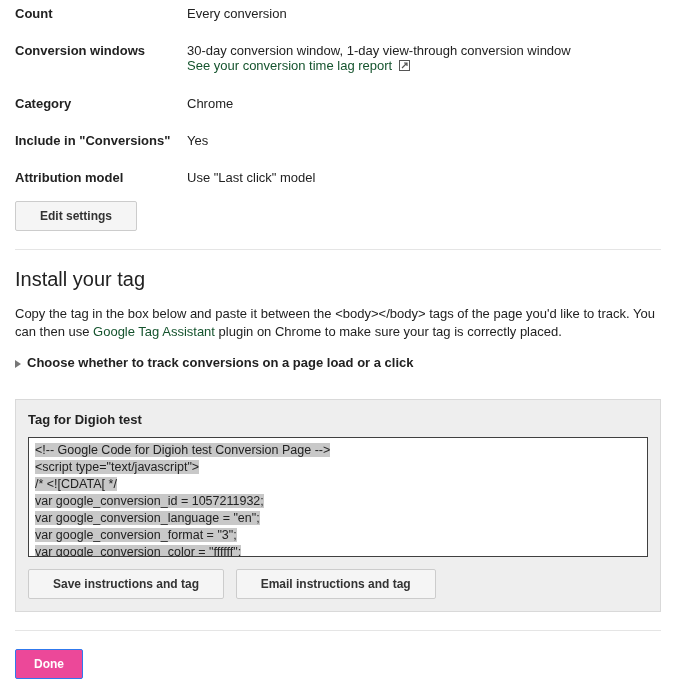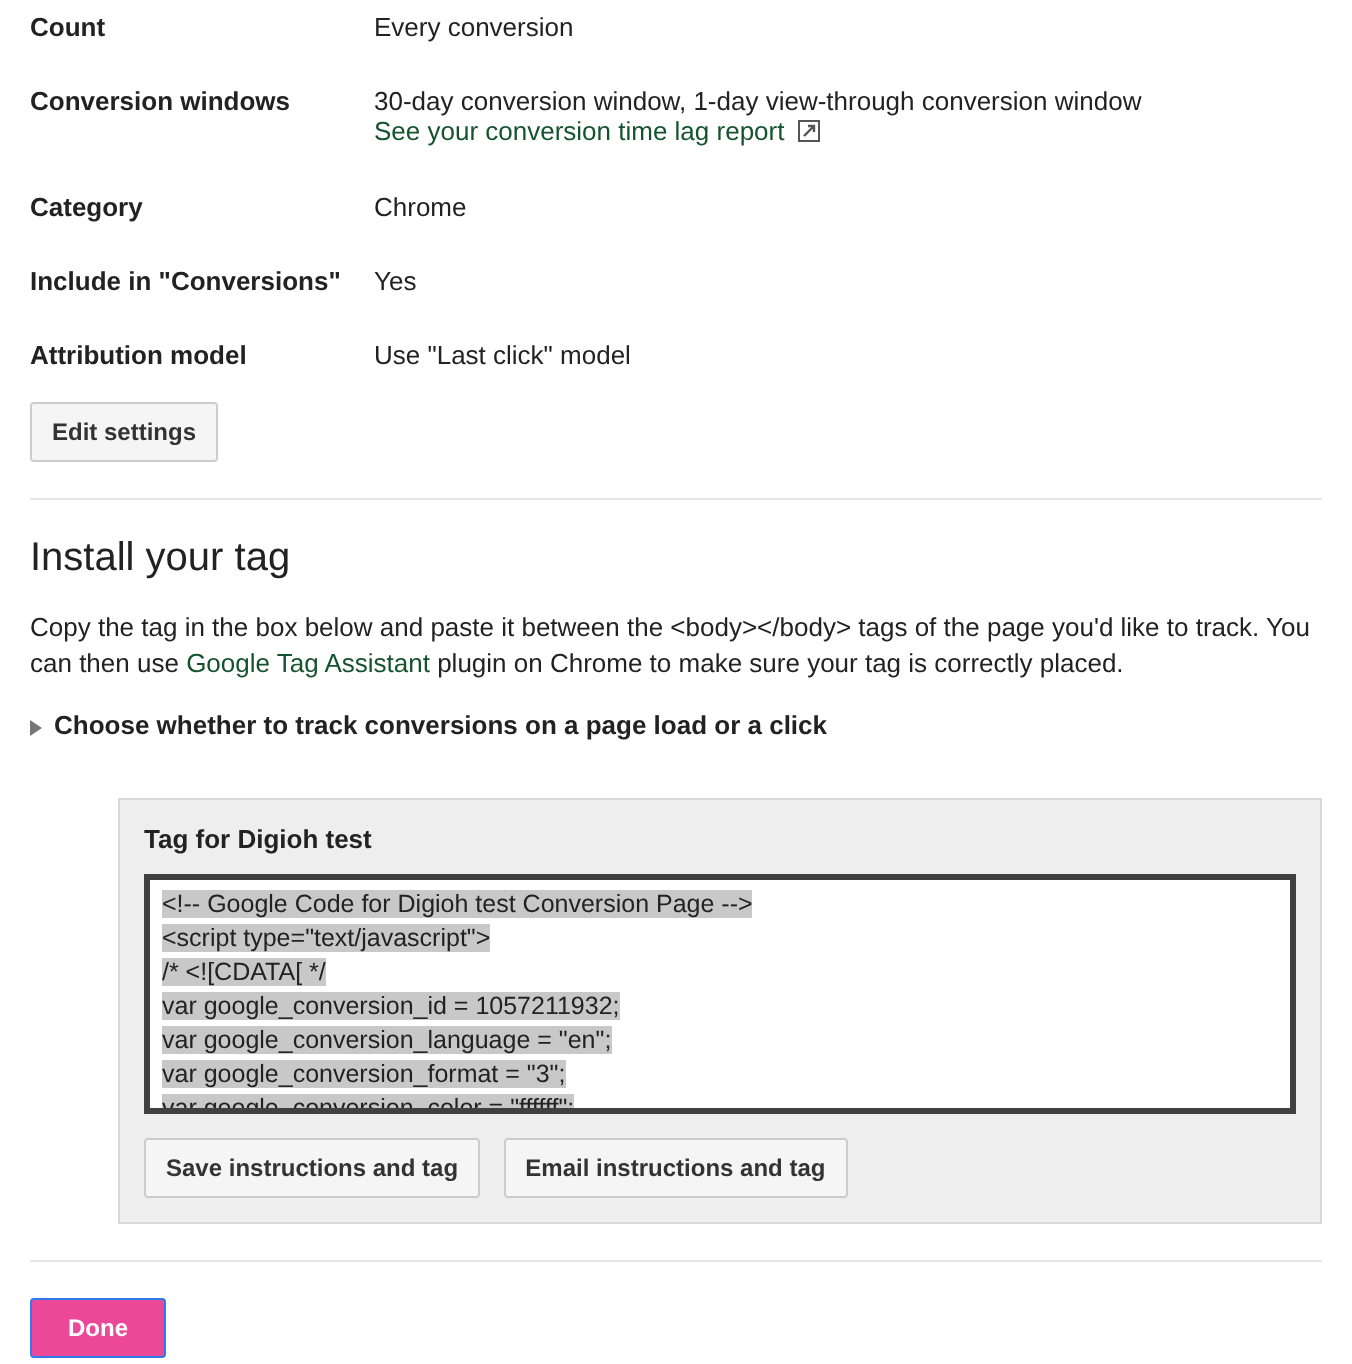--- a/index.html
+++ b/index.html
@@ -30,21 +30,21 @@
   }
   .ext-icon {
     display: inline-block;
     vertical-align: middle;
     margin-left: 3px;
   }
   .btn {
     background: #f5f5f5;
     border: 1px solid #ccc;
     border-radius: 2px;
-    padding: 7px 10px;
+    padding: 7px 24px;
     font-size: 12px;
     font-weight: bold;
     color: #333;
     cursor: pointer;
     margin-right: 8px;
   }
   .btn-primary {
     background: #ec4899;
     border: 1px solid #3079ed;
     color: #fff;
@@ -78,35 +78,34 @@
     border-bottom: 4px solid transparent;
     border-left: 6px solid #777;
     margin-right: 6px;
     vertical-align: middle;
   }
   .tag-box {
     border: 1px solid #d9d9d9;
     background: #eee;
     padding: 12px;
     margin-bottom: 10px;
-    margin-left: 44px;
   }
   .tag-box-title {
     font-weight: bold;
     font-size: 13px;
     margin-bottom: 10px;
   }
   .code-area {
     width: 100%;
     height: 120px;
     font-family: Arial, sans-serif;
     font-size: 12.5px;
     line-height: 1.35;
     padding: 4px 6px;
-    border: 3px solid #404040;
+    border: 1px solid #404040;
     background: #fff;
     resize: none;
     overflow-y: scroll;
     white-space: pre;
   }
   .code-area .hl {
     background: #c8c8c8;
   }
   .action-row { margin-top: 12px; }
   .done-row { margin: 18px 0 20px 0; }

